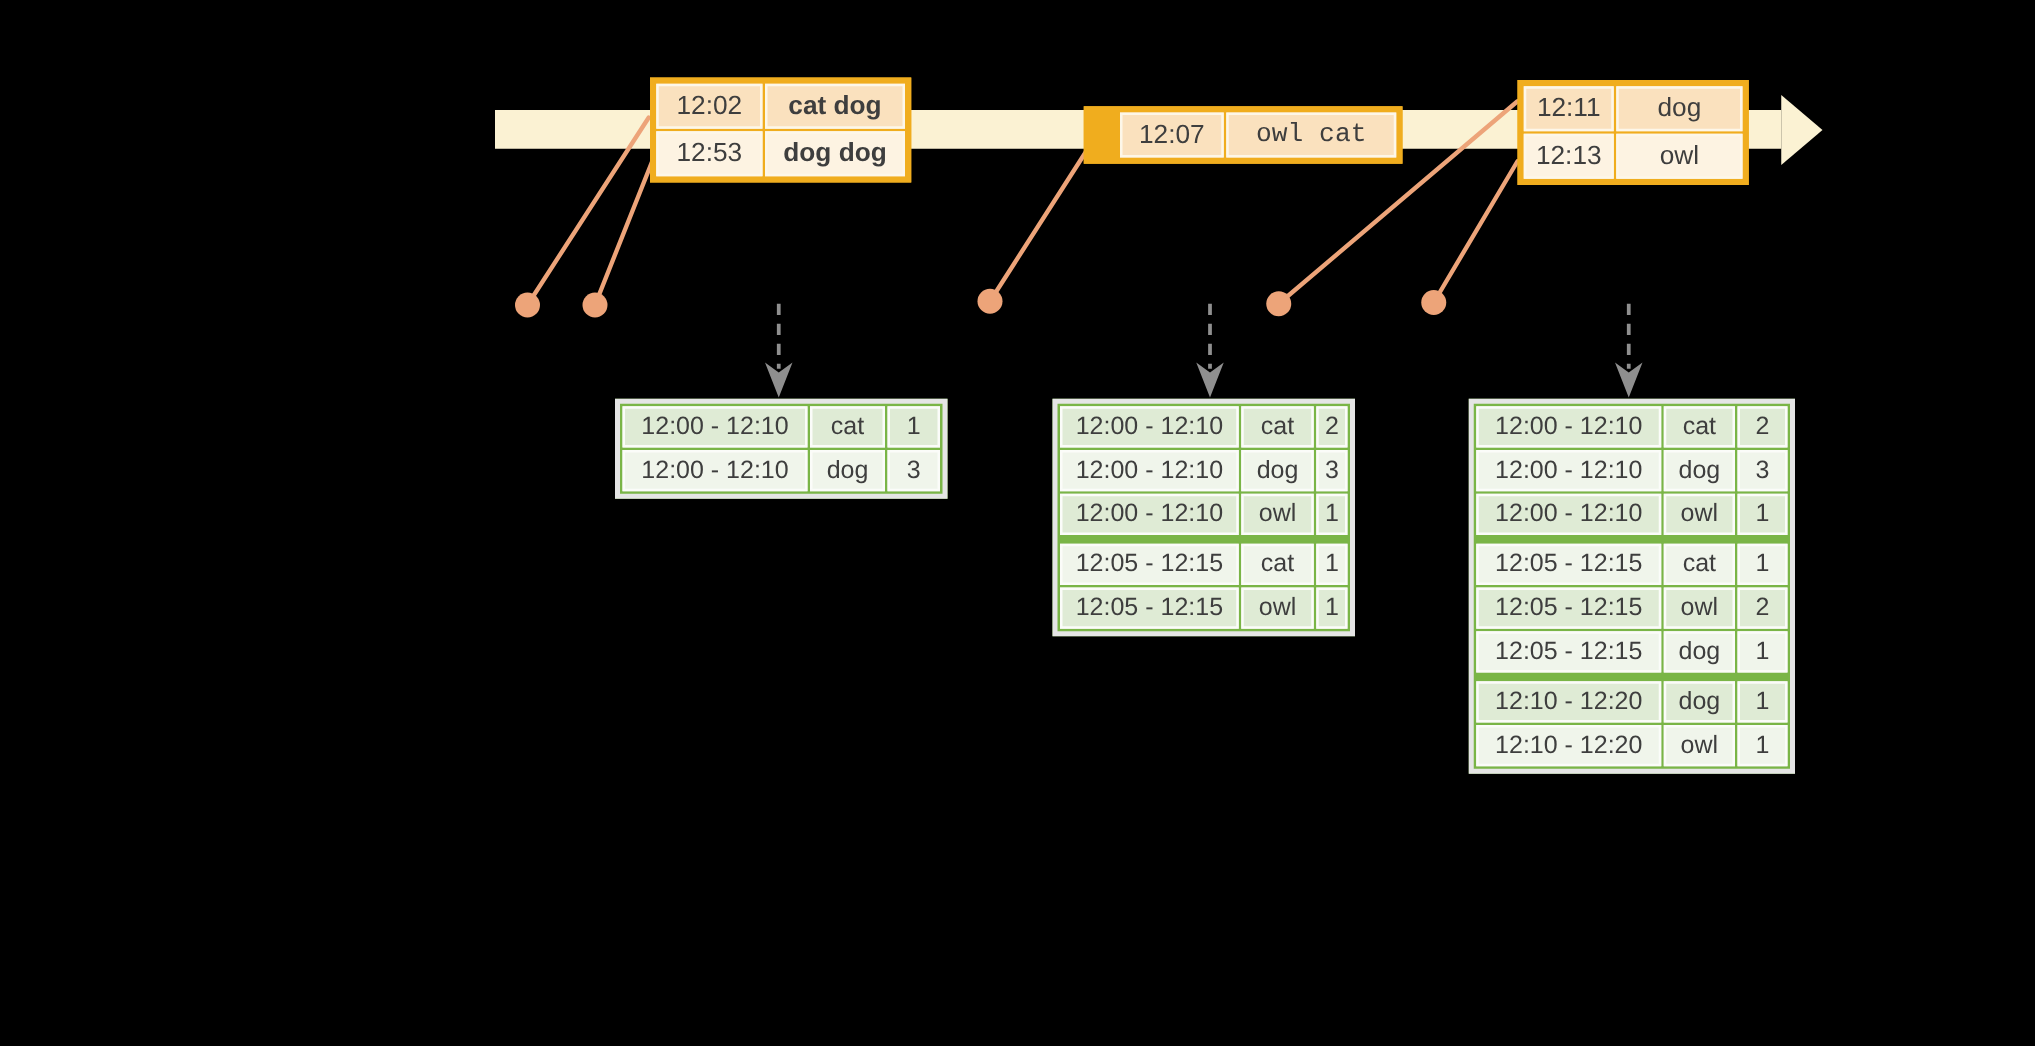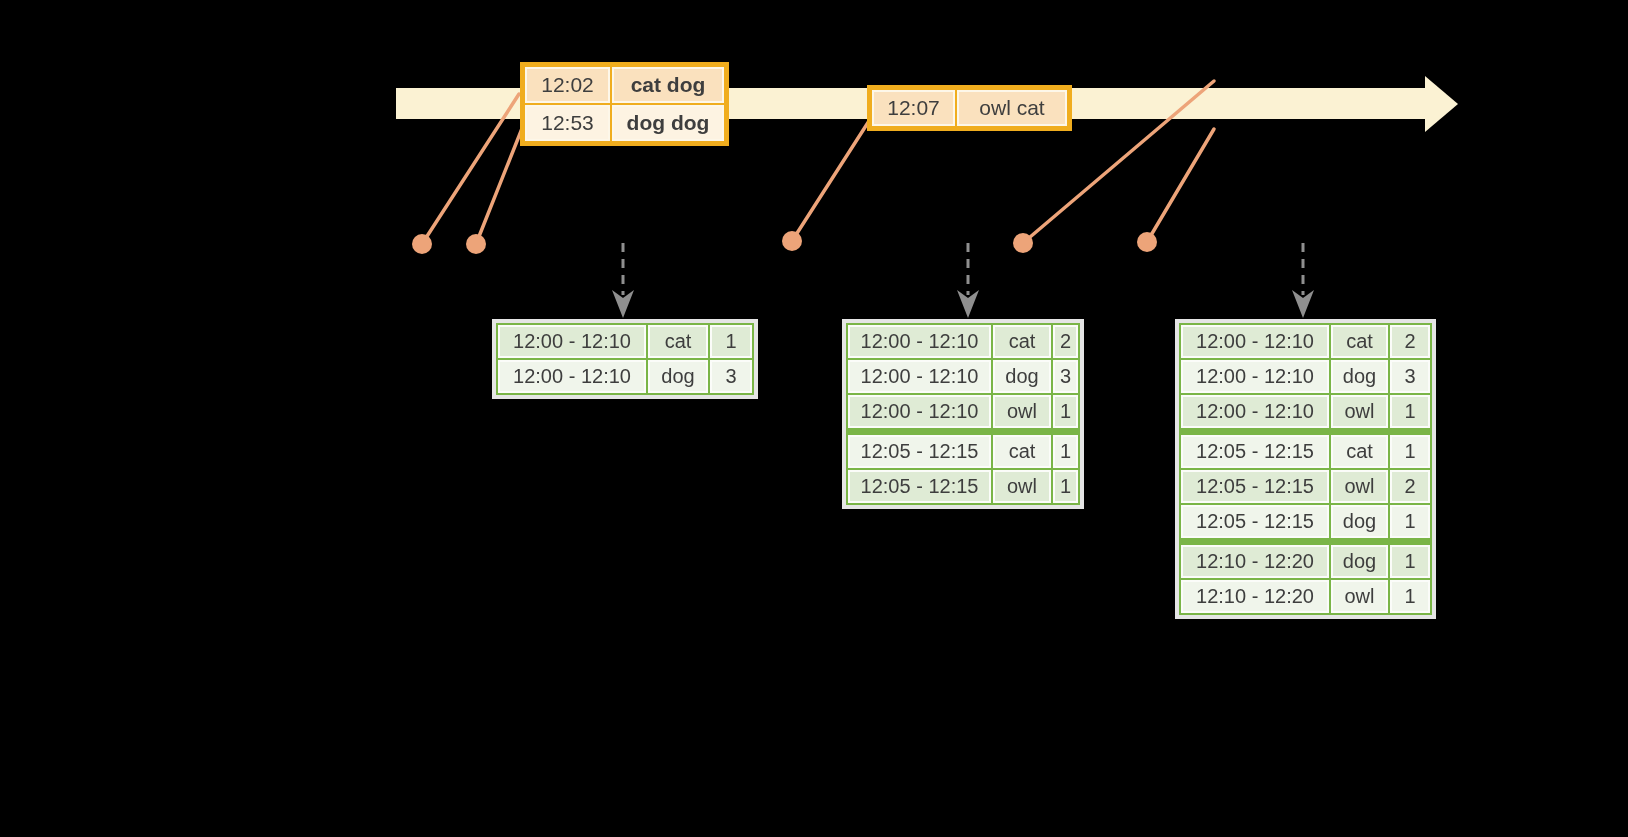--- a/index.html
+++ b/index.html
@@ -27,22 +27,22 @@
   
   table{border-collapse:separate;border-spacing:2px;position:absolute;z-index:3;}
   td{box-sizing:border-box;text-align:center;vertical-align:middle;padding:0 2px;}
   
   table.event-table{background:#F0AD1E;border:3px solid #F0AD1E;}
   table.event-table td{border:2px solid #FDF7E9;height:36px;font-size:21px;}
   table.event-table tr.dark td{background:#FAE1BE;}
   table.event-table tr.light td{background:#FDF3E2;}
   table.evA{left:520px;top:62px;}
   table.evA td:first-child{width:85px;} table.evA td:last-child{width:112px;font-weight:bold;}
-  table.evB{left:867px;top:85px;}
-  table.evB td:first-child{width:83px;} table.evB td:last-child{width:110px;}
+  table.evB{left:867px;top:85px;padding-left:24px;}
+  table.evB td:first-child{width:83px;} table.evB td:last-child{width:136px;font-family:Liberation Mono, monospace;}
   table.evC{left:1214px;top:64px;}
   table.evC td:first-child{width:72px;} table.evC td:last-child{width:101px;}
   
   table.result-table{background:#7AB547;border:4px solid #e5e5e5;}
   table.result-table td{border:2px solid #FBFCF9;height:33px;font-size:20px;}
   table.result-table tr.dark td{background:#DFEBD5;}
   table.result-table tr.light td{background:#F0F5EB;}
   table.result-table tr.sep td{border:0;padding:0;height:3px;background:#7AB547;}
   table.rt1{left:492px;top:319px;}
   table.rt1 td:nth-child(1){width:148px;} table.rt1 td:nth-child(2){width:60px;} table.rt1 td:nth-child(3){width:42px;}
@@ -101,20 +101,32 @@
       </tbody>
   </table>
   <table class="event-table evB">
     <tbody>
         <tr class="dark">
           <td>12:07</td>
           <td>owl cat</td>
         </tr>
       </tbody>
   </table>
+  <table class="event-table evC">
+    <tbody>
+        <tr class="dark">
+          <td>12:11</td>
+          <td>dog</td>
+        </tr>
+        <tr class="light">
+          <td>12:13</td>
+          <td>owl</td>
+        </tr>
+      </tbody>
+  </table>
 
   <table class="result-table rt1">
     <tbody>
         <tr class="dark">
           <td>12:00 - 12:10</td>
           <td>cat</td>
           <td>1</td>
         </tr>
         <tr class="light">
           <td>12:00 - 12:10</td>

